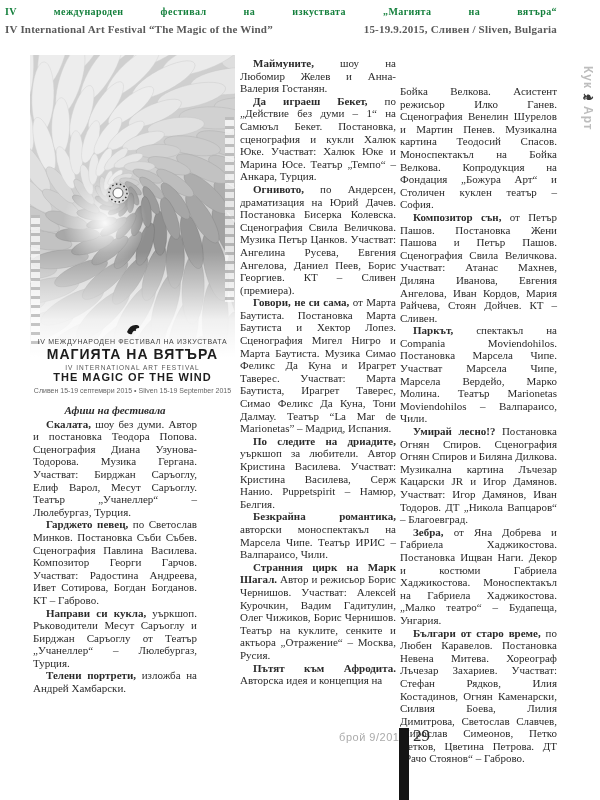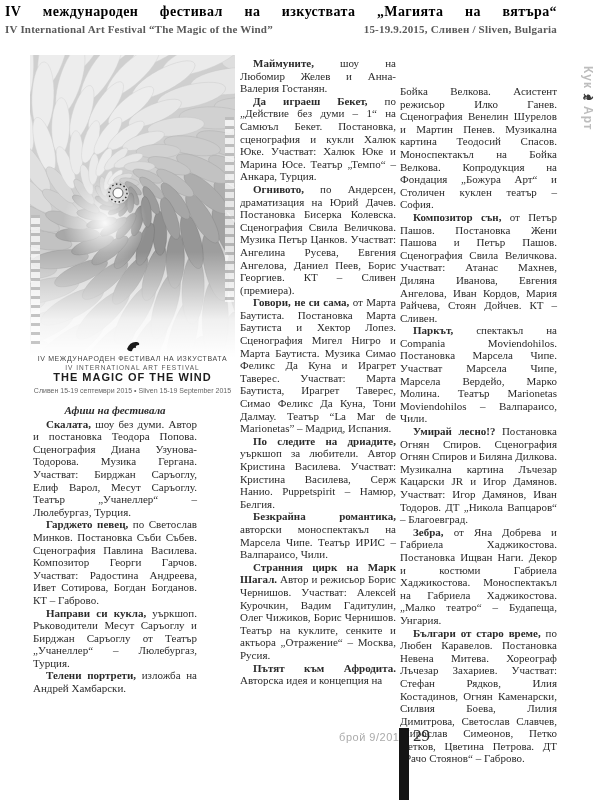--- a/index.html
+++ b/index.html
@@ -1,20 +1,20 @@
 <!DOCTYPE html>
 <html><head>
 <meta charset="utf-8">
 <style>
   html,body{margin:0;padding:0;background:#e8e8e8;}
   .page{position:relative;width:600px;height:800px;background:#ffffff;overflow:hidden;
         font-family:"Liberation Serif",serif;color:#2b2b2b;}
   
   .hdr{position:absolute;left:5px;top:3px;width:552px;}
-  .hdr-bg{font-size:14px;font-weight:bold;color:#000000;letter-spacing:.4px;
+  .hdr-bg{font-size:10px;font-weight:bold;color:#15803d;letter-spacing:.4px;
           text-align:justify;text-align-last:justify;line-height:18px;}
   .hdr-row{display:flex;justify-content:space-between;margin-top:2px;
            font-size:11px;font-weight:bold;color:#5a5a5a;letter-spacing:.2px;}
   
   .kukart{position:absolute;right:4px;top:52px;height:92px;width:20px;
           writing-mode:vertical-rl;font-size:12px;font-weight:bold;color:#bdbdbd;
           font-family:"Liberation Sans",sans-serif;letter-spacing:1px;text-align:center;}
   .kukart .orn{color:#3a3a3a;font-size:14px;}
   
   .poster{position:absolute;left:30px;top:55px;width:205px;height:347px;background:#cfcfcf;overflow:hidden;}
@@ -226,20 +226,21 @@
       <circle cx="88" cy="138" r="5" fill="#fdfdfd" stroke="#666" stroke-width="1"></circle>
     </svg>
     <div class="poster-fade"></div>
     <div class="strip strip-l"></div>
     <div class="strip strip-r"></div>
     <div class="poster-txt">
       <svg class="poster-bird" viewBox="0 0 16 13">
         <path d="M2 9 Q5 1 12 2 Q15 3 14 5 Q10 5 11 8 Q8 7 7 11 Q4 12 2 9 Z" fill="#1a1a1a"></path>
       </svg>
       <div class="pk-bg">IV МЕЖДУНАРОДЕН ФЕСТИВАЛ НА ИЗКУСТВАТА</div>
+      <div class="pt-bg">МАГИЯТА НА ВЯТЪРА</div>
       <div class="pk-en">IV INTERNATIONAL ART FESTIVAL</div>
       <div class="pt-en">THE MAGIC OF THE WIND</div>
       <div class="p-dates">Сливен 15-19 септември 2015 • Sliven 15-19 September 2015</div>
     </div>
   </div>
 
   <div class="col col1">
     <p class="prog-head">Афиш на фестивала</p>
   <p class="para"><b>Скалата,</b> шоу без думи. Автор и постановка Теодора Попова. Сценография Диана Узунова-Тодорова. Музика Гергана. Участват: Бирджан Саръоглу, Елиф Варол, Месут Саръоглу. Театър „Учанеллер“ – Люлебургаз, Турция.</p>
       <p class="para"><b>Гарджето певец,</b> по Светослав Минков. Постановка Съби Събев. Сценография Павлина Василева. Композитор Георги Гарчов. Участват: Радостина Андреева, Ивет Сотирова, Богдан Богданов. КТ – Габрово.</p>

